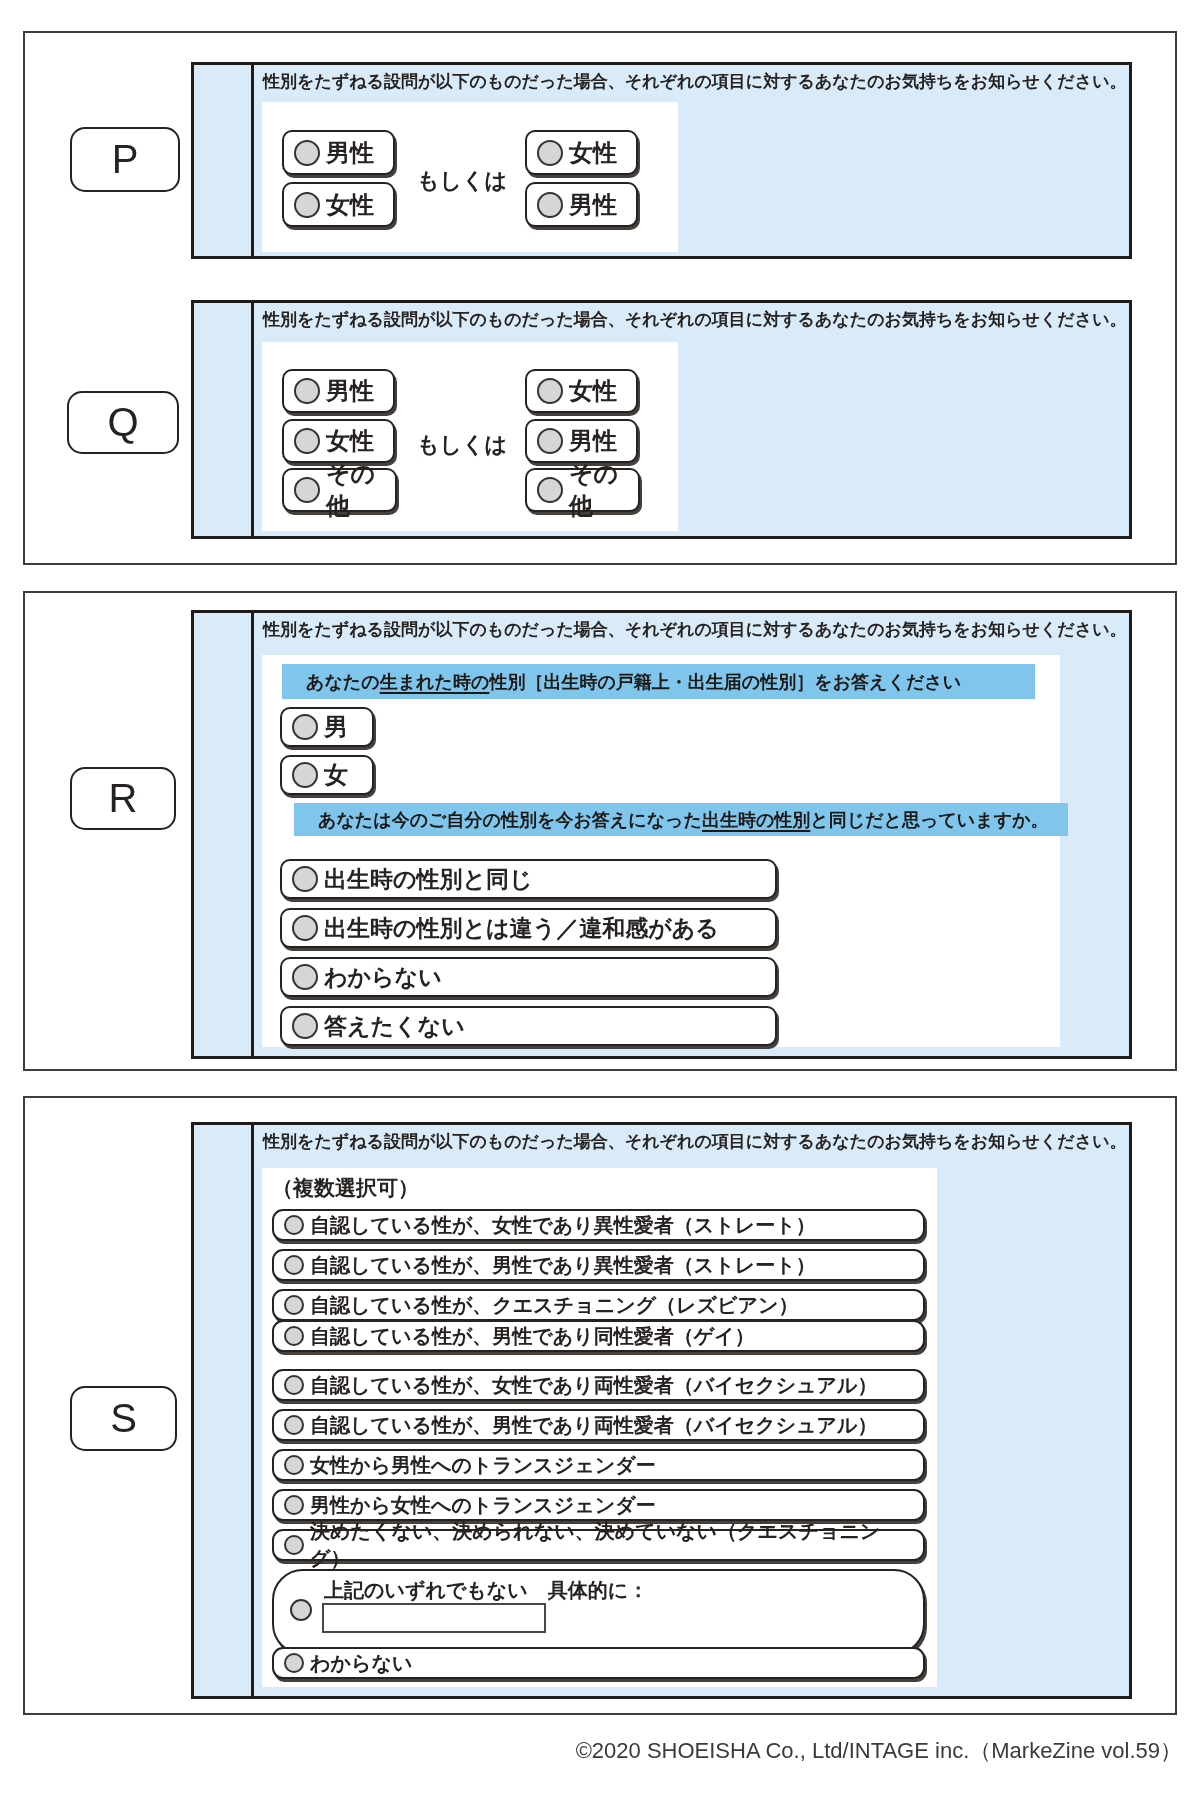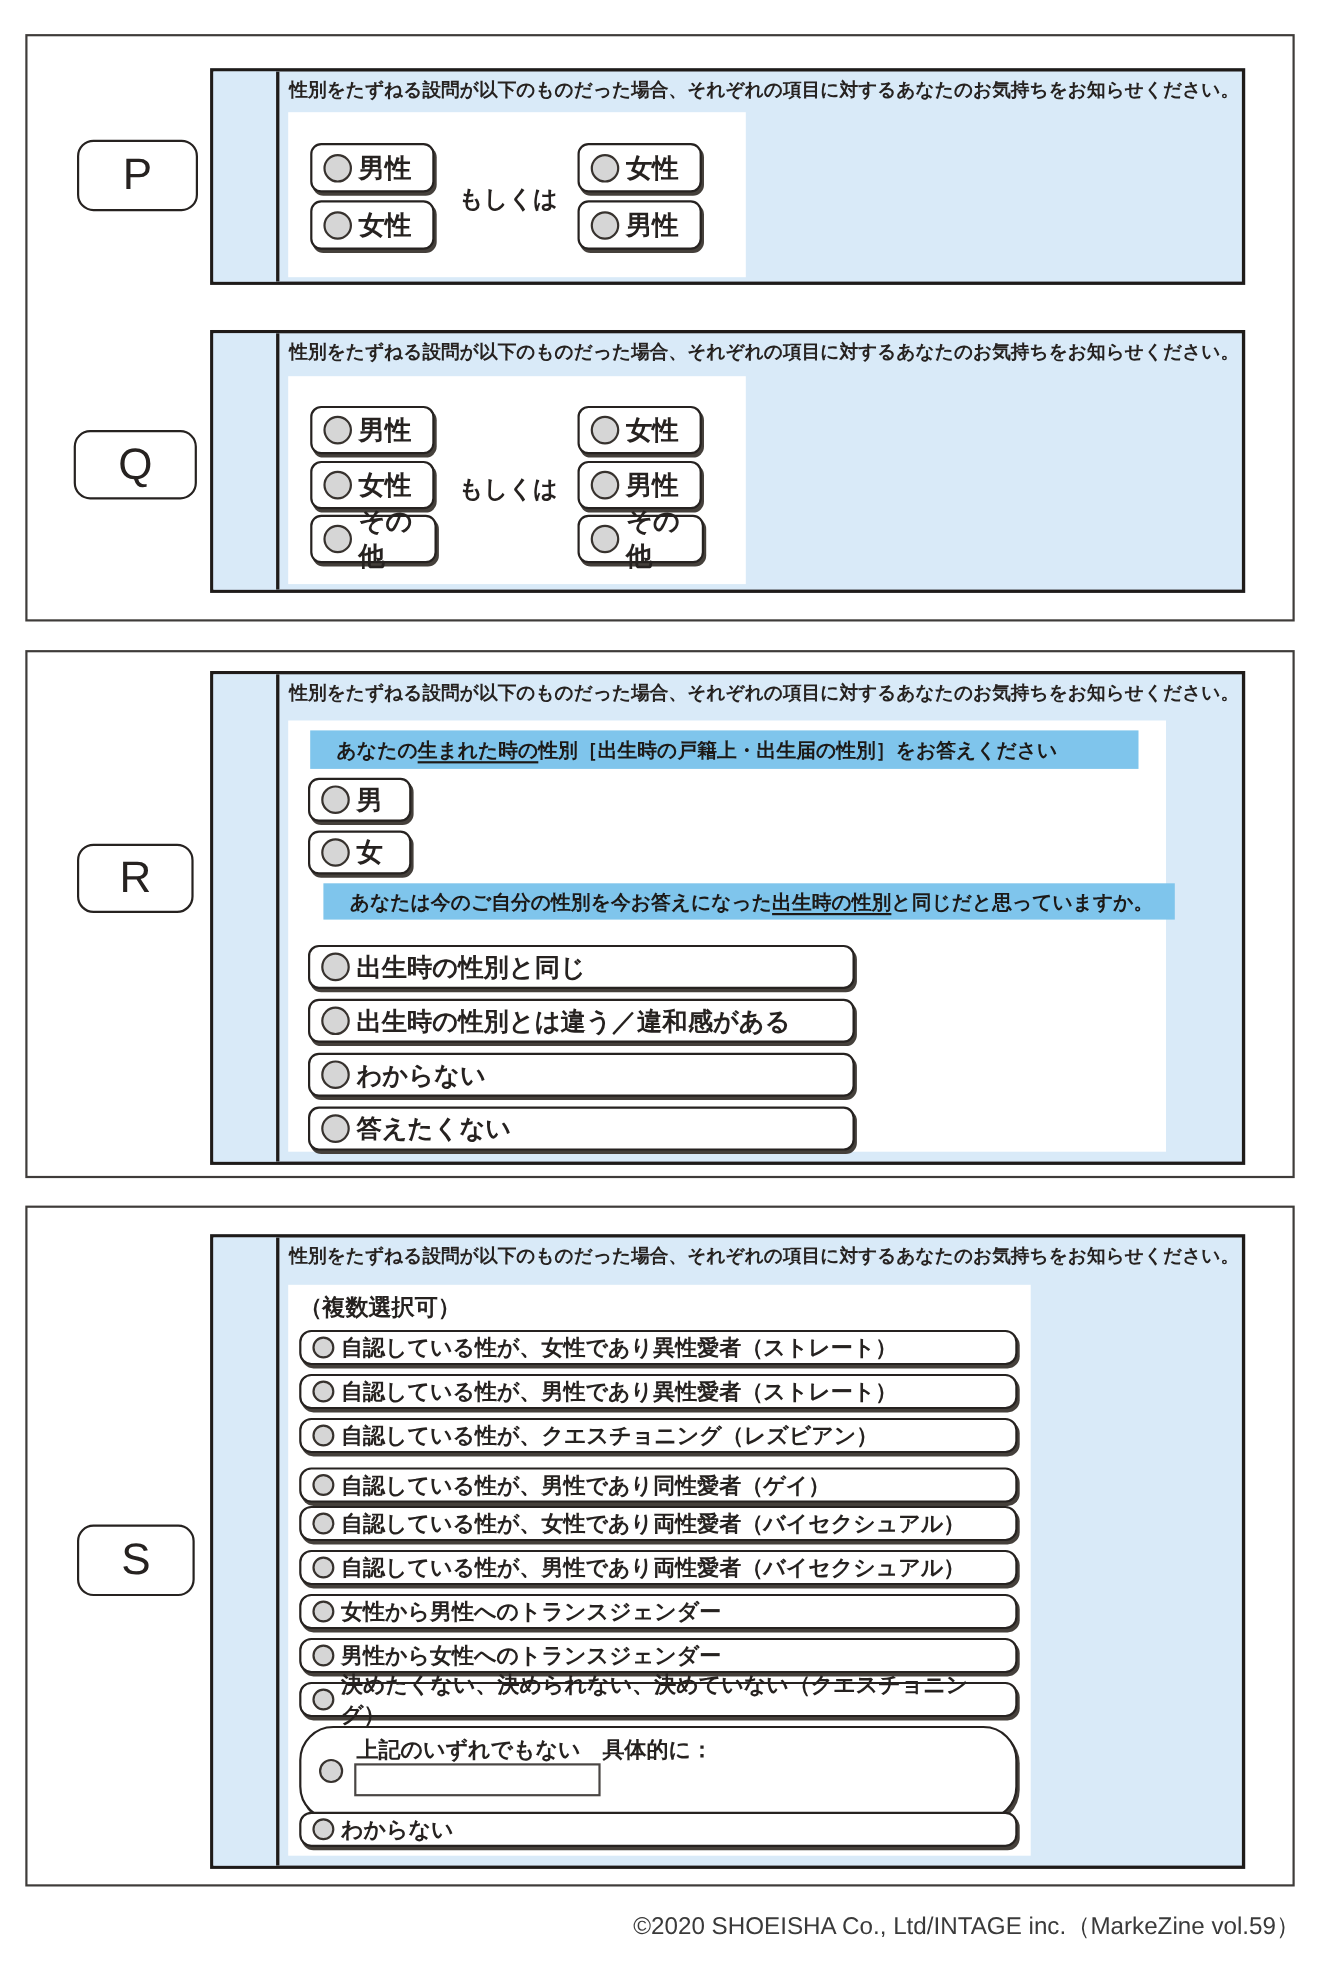--- a/index.html
+++ b/index.html
@@ -207,21 +207,21 @@
         <span>自認している性が、女性であり異性愛者（ストレート）</span>
       </div>
       <div class="opt smopt" style="left:10px;top:81px;width:653px;height:32px;">
         <span class="radio r20"></span>
         <span>自認している性が、男性であり異性愛者（ストレート）</span>
       </div>
       <div class="opt smopt" style="left:10px;top:121px;width:653px;height:32px;">
         <span class="radio r20"></span>
         <span>自認している性が、クエスチョニング（レズビアン）</span>
       </div>
-      <div class="opt smopt" style="left:10px;top:166px;width:653px;height:32px;text-align:center;">
+      <div class="opt smopt" style="left:10px;top:152px;width:653px;height:32px;text-align:center;">
         <span class="radio r20"></span>
         <span>自認している性が、男性であり同性愛者（ゲイ）</span>
       </div>
       <div class="opt smopt" style="left:10px;top:201px;width:653px;height:32px;">
         <span class="radio r20"></span>
         <span>自認している性が、女性であり両性愛者（バイセクシュアル）</span>
       </div>
       <div class="opt smopt" style="left:10px;top:241px;width:653px;height:32px;">
         <span class="radio r20"></span>
         <span>自認している性が、男性であり両性愛者（バイセクシュアル）</span>

